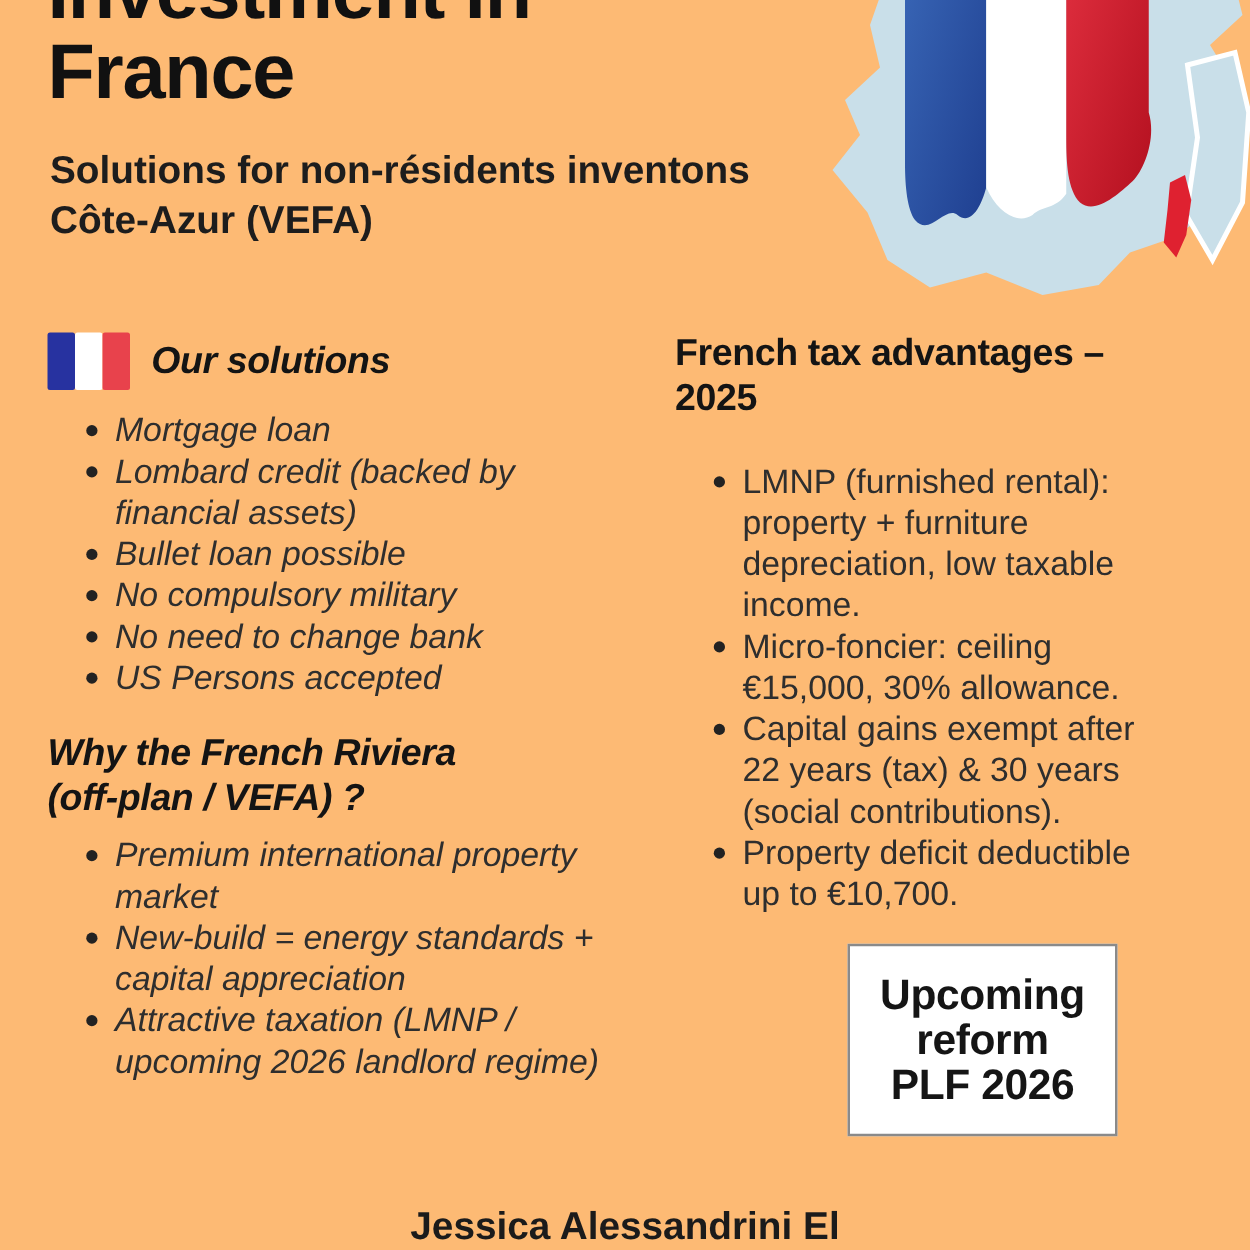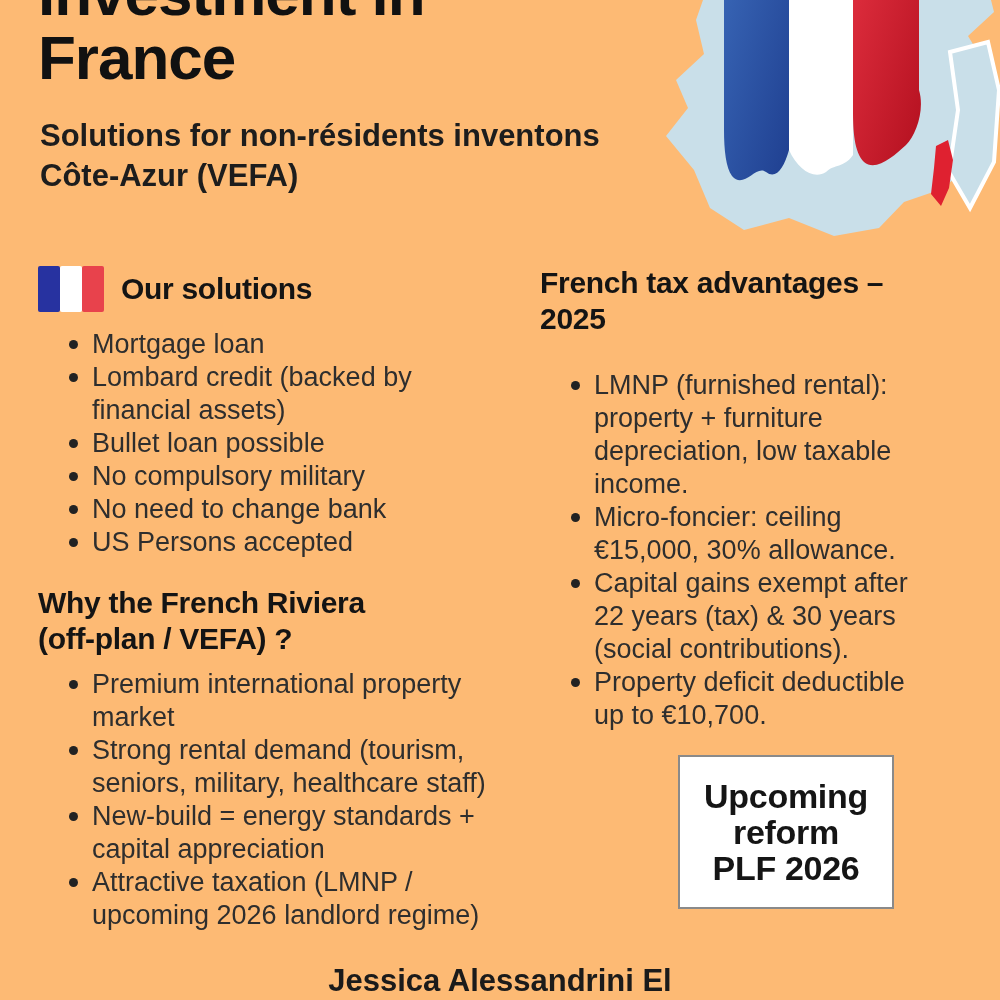--- a/index.html
+++ b/index.html
@@ -21,21 +21,21 @@
   .subtitle{
     position:absolute;left:40px;top:116px;width:660px;
     font-size:31px;line-height:40px;font-weight:600;
     color:#1d1d1d;white-space:pre-line;
   }
   .map{
     position:absolute;left:648px;top:-60px;
     width:352px;height:310px;
   }
   
-  .col-left{position:absolute;left:38px;top:265px;width:505px;}
+  .col-left{position:absolute;left:38px;top:265px;width:505px;font-style:italic;}
   .col-right{position:absolute;left:540px;top:265px;width:430px;}
   .solutions-head{display:flex;align-items:center;gap:17px;height:48px;}
   .mini-flag{display:flex;height:46px;}
   .mini-flag span{width:22px;height:46px;border-radius:2px;}
   .mini-flag .b{background:#2732a0;}
   .mini-flag .w{background:#ffffff;}
   .mini-flag .r{background:#e8424c;}
   h2{
     margin:0;font-size:30px;line-height:36px;font-weight:700;
     color:#141414;white-space:pre-line;letter-spacing:-0.3px;
@@ -120,22 +120,20 @@
       <li>No compulsory military</li>
       <li>No need to change bank</li>
       <li>US Persons accepted</li>
     </ul>
 
     <h2 class="h-why">Why the French Riviera
 (off-plan / VEFA) ?</h2>
     <ul class="list2">
       <li>Premium international property
 market</li>
-      <li>Strong rental demand (tourism,
-seniors, military, healthcare staff)</li>
       <li>New-build = energy standards +
 capital appreciation</li>
       <li>Attractive taxation (LMNP /
 upcoming 2026 landlord regime)</li>
     </ul>
   </div>
 
   <div class="col-right">
     <h2 class="h-tax">French tax advantages –
 2025</h2>

